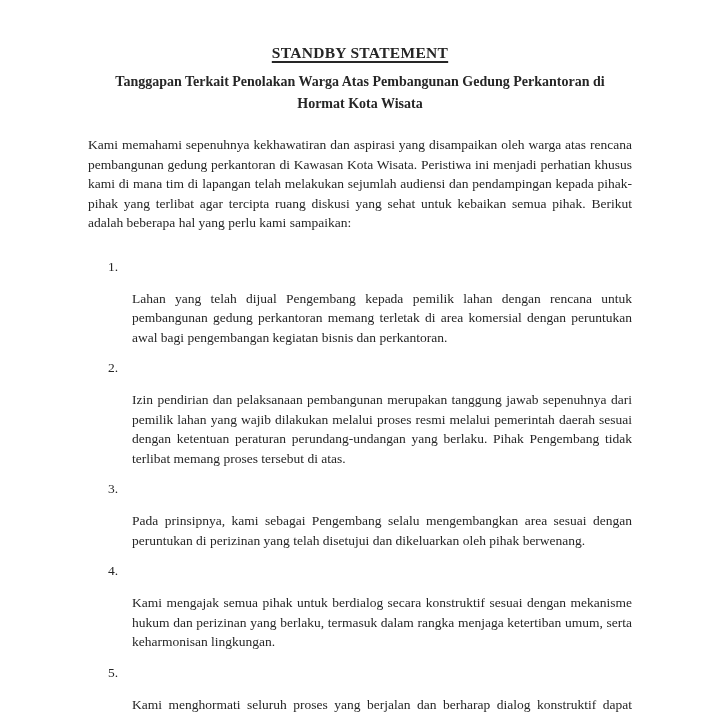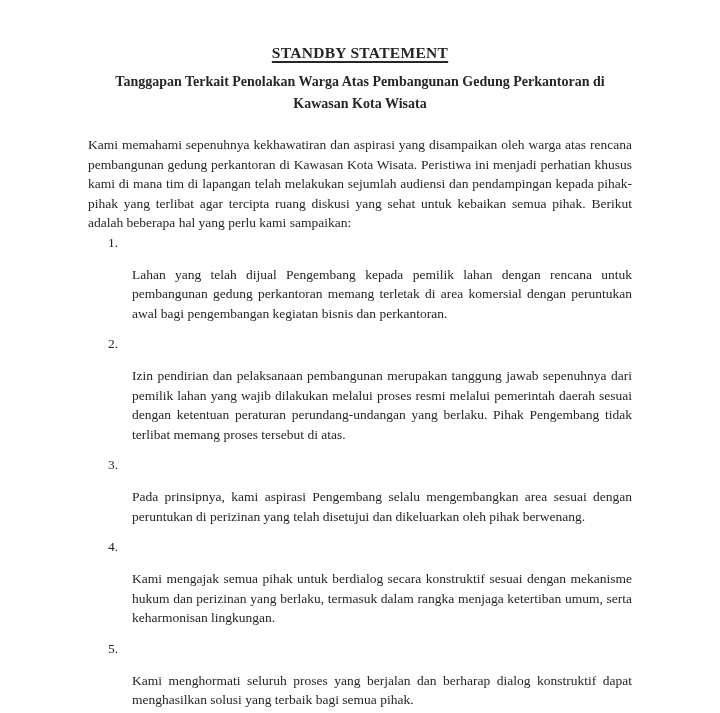--- a/index.html
+++ b/index.html
@@ -40,20 +40,21 @@
     font-size: 14px;
     font-weight: 700;
     text-align: center;
     line-height: 22px;
     margin-bottom: 20px;
   }
   .intro {
     font-size: 13.5px;
     line-height: 19.5px;
     text-align: justify;
+    margin-bottom: 24px;
   }
   .points {
     padding-left: 20px;
     margin-bottom: 30px;
   }
   .point {
     display: flex;
     margin-bottom: 11px;
   }
   .point:last-child { margin-bottom: 0; }
@@ -84,37 +85,37 @@
 <body>
 
 <div class="page">
 
   <div class="doc-title">
     <span>STANDBY STATEMENT</span>
   </div>
 
   <div class="doc-subtitle">
     <div>Tanggapan Terkait Penolakan Warga Atas Pembangunan Gedung Perkantoran di</div>
-    <div>Kawasan Kota Wisata</div>
+    <div>Hormat Kota Wisata</div>
   </div>
 
   <p class="intro">Kami memahami sepenuhnya kekhawatiran dan aspirasi yang disampaikan oleh warga atas rencana pembangunan gedung perkantoran di Kawasan Kota Wisata. Peristiwa ini menjadi perhatian khusus kami di mana tim di lapangan telah melakukan sejumlah audiensi dan pendampingan kepada pihak-pihak yang terlibat agar tercipta ruang diskusi yang sehat untuk kebaikan semua pihak. Berikut adalah beberapa hal yang perlu kami sampaikan:</p>
 
   <div class="points">
     <div class="point">
       <span class="point-number">1.</span>
       <span class="point-text">Lahan yang telah dijual Pengembang kepada pemilik lahan dengan rencana untuk pembangunan gedung perkantoran memang terletak di area komersial dengan peruntukan awal bagi pengembangan kegiatan bisnis dan perkantoran.</span>
     </div>
     <div class="point">
       <span class="point-number">2.</span>
       <span class="point-text">Izin pendirian dan pelaksanaan pembangunan merupakan tanggung jawab sepenuhnya dari pemilik lahan yang wajib dilakukan melalui proses resmi melalui pemerintah daerah sesuai dengan ketentuan peraturan perundang-undangan yang berlaku. Pihak Pengembang tidak terlibat memang proses tersebut di atas.</span>
     </div>
     <div class="point">
       <span class="point-number">3.</span>
-      <span class="point-text">Pada prinsipnya, kami aspirasi Pengembang selalu mengembangkan area sesuai dengan peruntukan di perizinan yang telah disetujui dan dikeluarkan oleh pihak berwenang.</span>
+      <span class="point-text">Pada prinsipnya, kami sebagai Pengembang selalu mengembangkan area sesuai dengan peruntukan di perizinan yang telah disetujui dan dikeluarkan oleh pihak berwenang.</span>
     </div>
     <div class="point">
       <span class="point-number">4.</span>
       <span class="point-text">Kami mengajak semua pihak untuk berdialog secara konstruktif sesuai dengan mekanisme hukum dan perizinan yang berlaku, termasuk dalam rangka menjaga ketertiban umum, serta keharmonisan lingkungan.</span>
     </div>
     <div class="point">
       <span class="point-number">5.</span>
       <span class="point-text">Kami menghormati seluruh proses yang berjalan dan berharap dialog konstruktif dapat menghasilkan solusi yang terbaik bagi semua pihak.</span>
     </div>
   </div>

